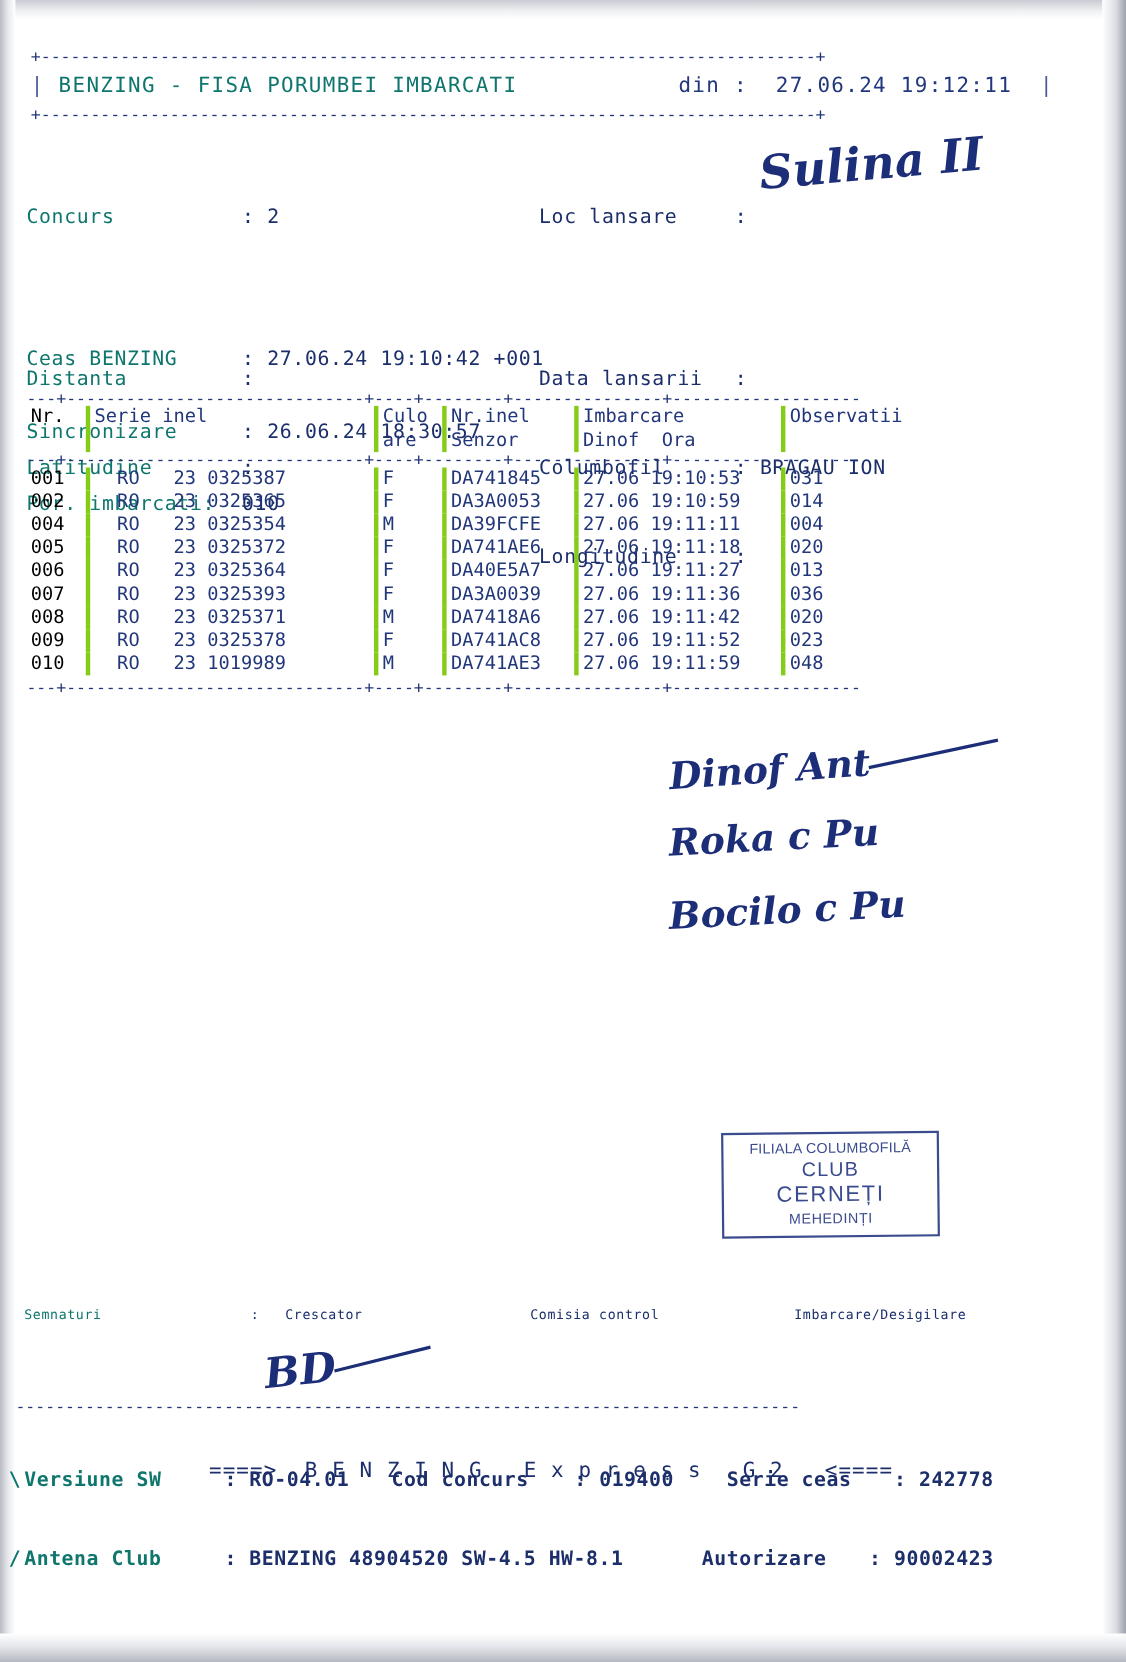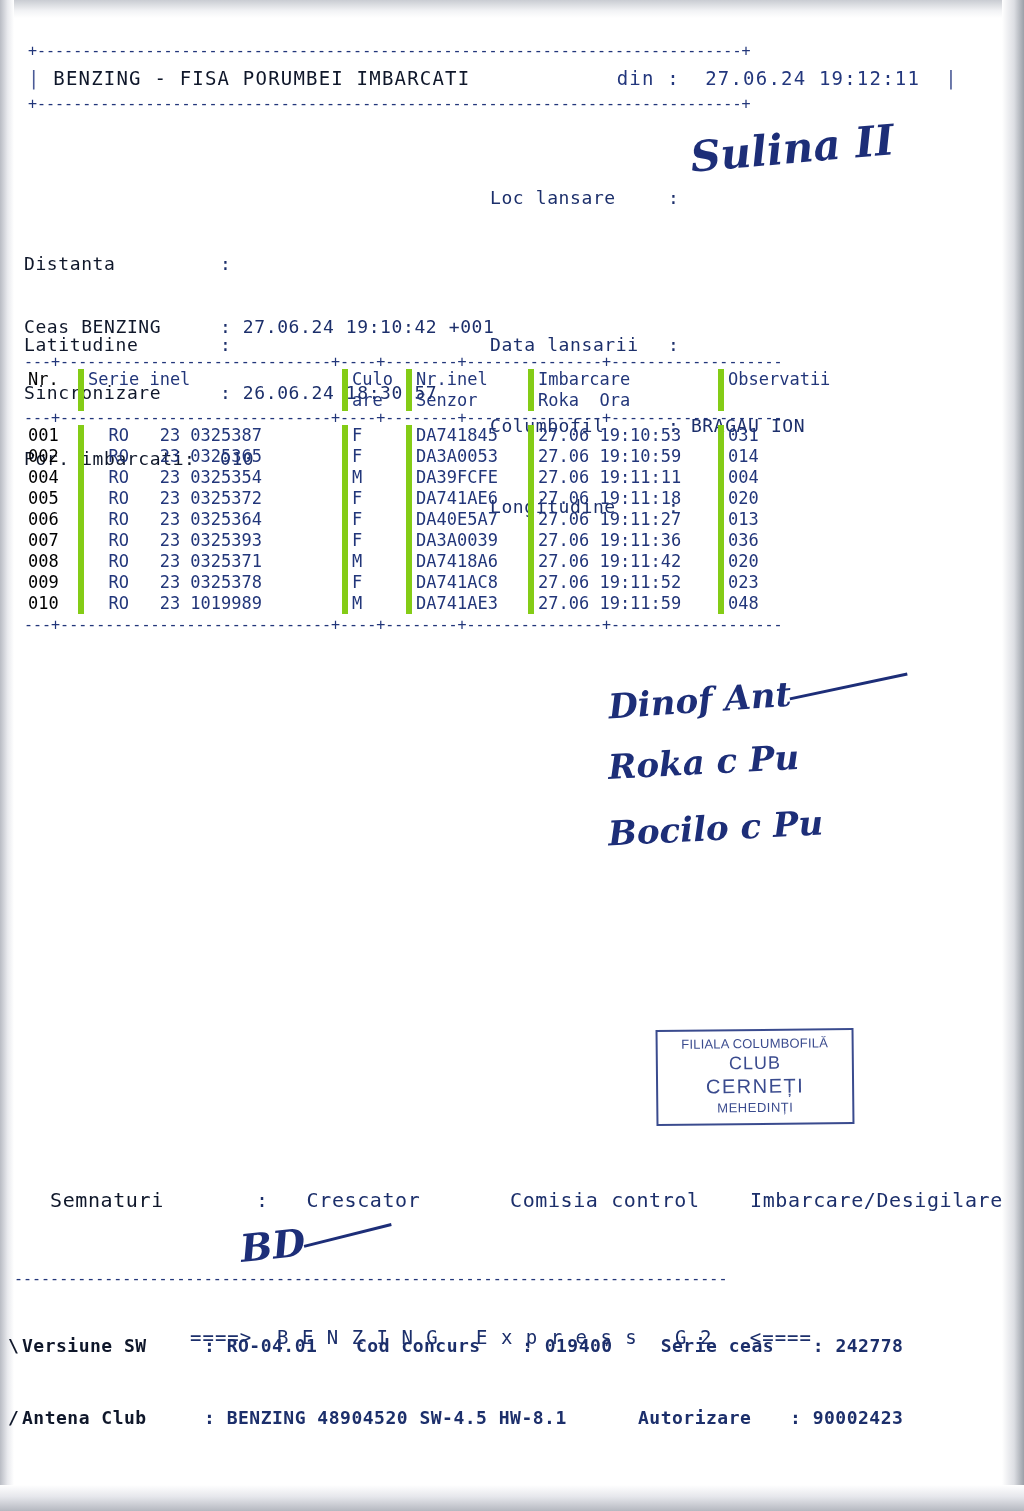--- a/index.html
+++ b/index.html
@@ -62,21 +62,21 @@
     font-size: 19px;
     line-height: 26px;
     letter-spacing: 1.2px;
     color: #23377d;
     white-space: pre;
     margin: 6px 0 6px 0;
     display: flex;
     justify-content: space-between;
   }
   #title-text .bar { color: #4a5a96; }
-  .faded { color: #0f172a; }
+  .faded { color: #0f766e; }
 
   
   #info-block {
     position: absolute;
     left: 24px; top: 130px;
     font-size: 18px;
     line-height: 27px;
     letter-spacing: 0.6px;
   }
   #info-right {
@@ -151,21 +151,21 @@
     font-size: 17px;
     color: #22367a;
   }
   table.listing td, table.listing th {
     padding: 0 4px;
     white-space: pre;
     font-weight: normal;
     text-align: left;
     line-height: 21px;
   }
-  td.vline, th.vline { border-left: 6px solid #84cc16; }
+  td.vline, th.vline { border-left: 4px solid #84cc16; }
   .hdr-sep {
     font-family: "DejaVu Sans Mono", monospace;
     font-size: 15px;
     line-height: 14px;
     color: #22367a;
     white-space: pre;
     height: 14px;
     overflow: hidden;
   }
   .col-nr { width: 46px; color: #000000; }
@@ -189,23 +189,22 @@
   }
   #stamp .l1 { font-size: 13px; letter-spacing: 0.2px; margin-top: 5px; }
   #stamp .l2 { font-size: 18px; letter-spacing: 1px; margin-top: 2px; }
   #stamp .l3 { font-size: 20px; letter-spacing: 1.5px; margin-top: 1px; }
   #stamp .l4 { font-size: 13px; letter-spacing: 0.5px; margin-top: 2px; }
 
   
   #footer-labels {
     position: absolute;
     left: 22px; top: 1188px;
-    font-size: 20px;
+    font-size: 12px;
     letter-spacing: 0.6px;
-    margin-left: 28px;
   }
   #footer-labels .sem { position: absolute; left: 0; top: 0; white-space: pre; }
   #footer-labels .cresc { position: absolute; left: 206px; top: 0; white-space: pre; }
   #footer-labels .comisia { position: absolute; left: 460px; top: 0; white-space: pre; }
   #footer-labels .imb { position: absolute; left: 700px; top: 0; white-space: pre; }
 
   #footer-dash {
     position: absolute;
     left: 14px; top: 1272px; width: 960px;
   }
@@ -239,20 +238,21 @@
   <div id="title-row">
     <div class="dashline">+------------------------------------------------------------------------------+</div>
     <div id="title-text">
       <span><span class="bar">|</span> <span class="faded">BENZING - FISA PORUMBEI IMBARCATI</span></span>
       <span><span>din :</span>&nbsp;&nbsp;<span>27.06.24 19:12:11</span>&nbsp;&nbsp;<span class="bar">|</span></span>
     </div>
     <div class="dashline">+------------------------------------------------------------------------------+</div>
   </div>
 
   <div id="info-block" class="mono">
+    <div><span class="faded" style="display:inline-block;width:196px">Concurs</span><span>:</span> <span>2</span></div>
     <div style="height:12px"></div>
     <div><span class="faded" style="display:inline-block;width:196px">Distanta</span><span>:</span> <span></span></div>
     <div><span class="faded" style="display:inline-block;width:196px">Latitudine</span><span>:</span> <span></span></div>
   </div>
 
   <div id="info-right" class="mono">
     <div><span style="display:inline-block;width:178px">Loc lansare</span><span>:</span></div>
     <div style="height:12px"></div>
     <div><span style="display:inline-block;width:178px">Data lansarii</span><span>:</span> <span></span></div>
     <div><span style="display:inline-block;width:178px">Columbofil</span><span>:</span> <span>BRAGAU ION</span></div>
@@ -279,21 +279,21 @@
           <th class="col-culoare vline">Culo</th>
           <th class="col-inel vline">Nr.inel</th>
           <th class="col-imb vline">Imbarcare</th>
           <th class="col-obs vline">Observatii</th>
         </tr>
         <tr>
           <th class="col-nr"></th>
           <th class="col-serie vline"></th>
           <th class="col-culoare vline">are</th>
           <th class="col-inel vline">Senzor</th>
-          <th class="col-imb vline">Roka  Ora</th>
+          <th class="col-imb vline">Dinof  Ora</th>
           <th class="col-obs vline"></th>
         </tr>
       </thead>
     </table>
     <div class="hdr-sep">---+------------------------------+----+--------+---------------+-------------------</div>
     <table class="listing" id="rows-table">
       <tbody id="rows-body">
           <tr>
             <td class="col-nr">001</td>
             <td class="col-serie vline">  RO   23 0325387</td>

